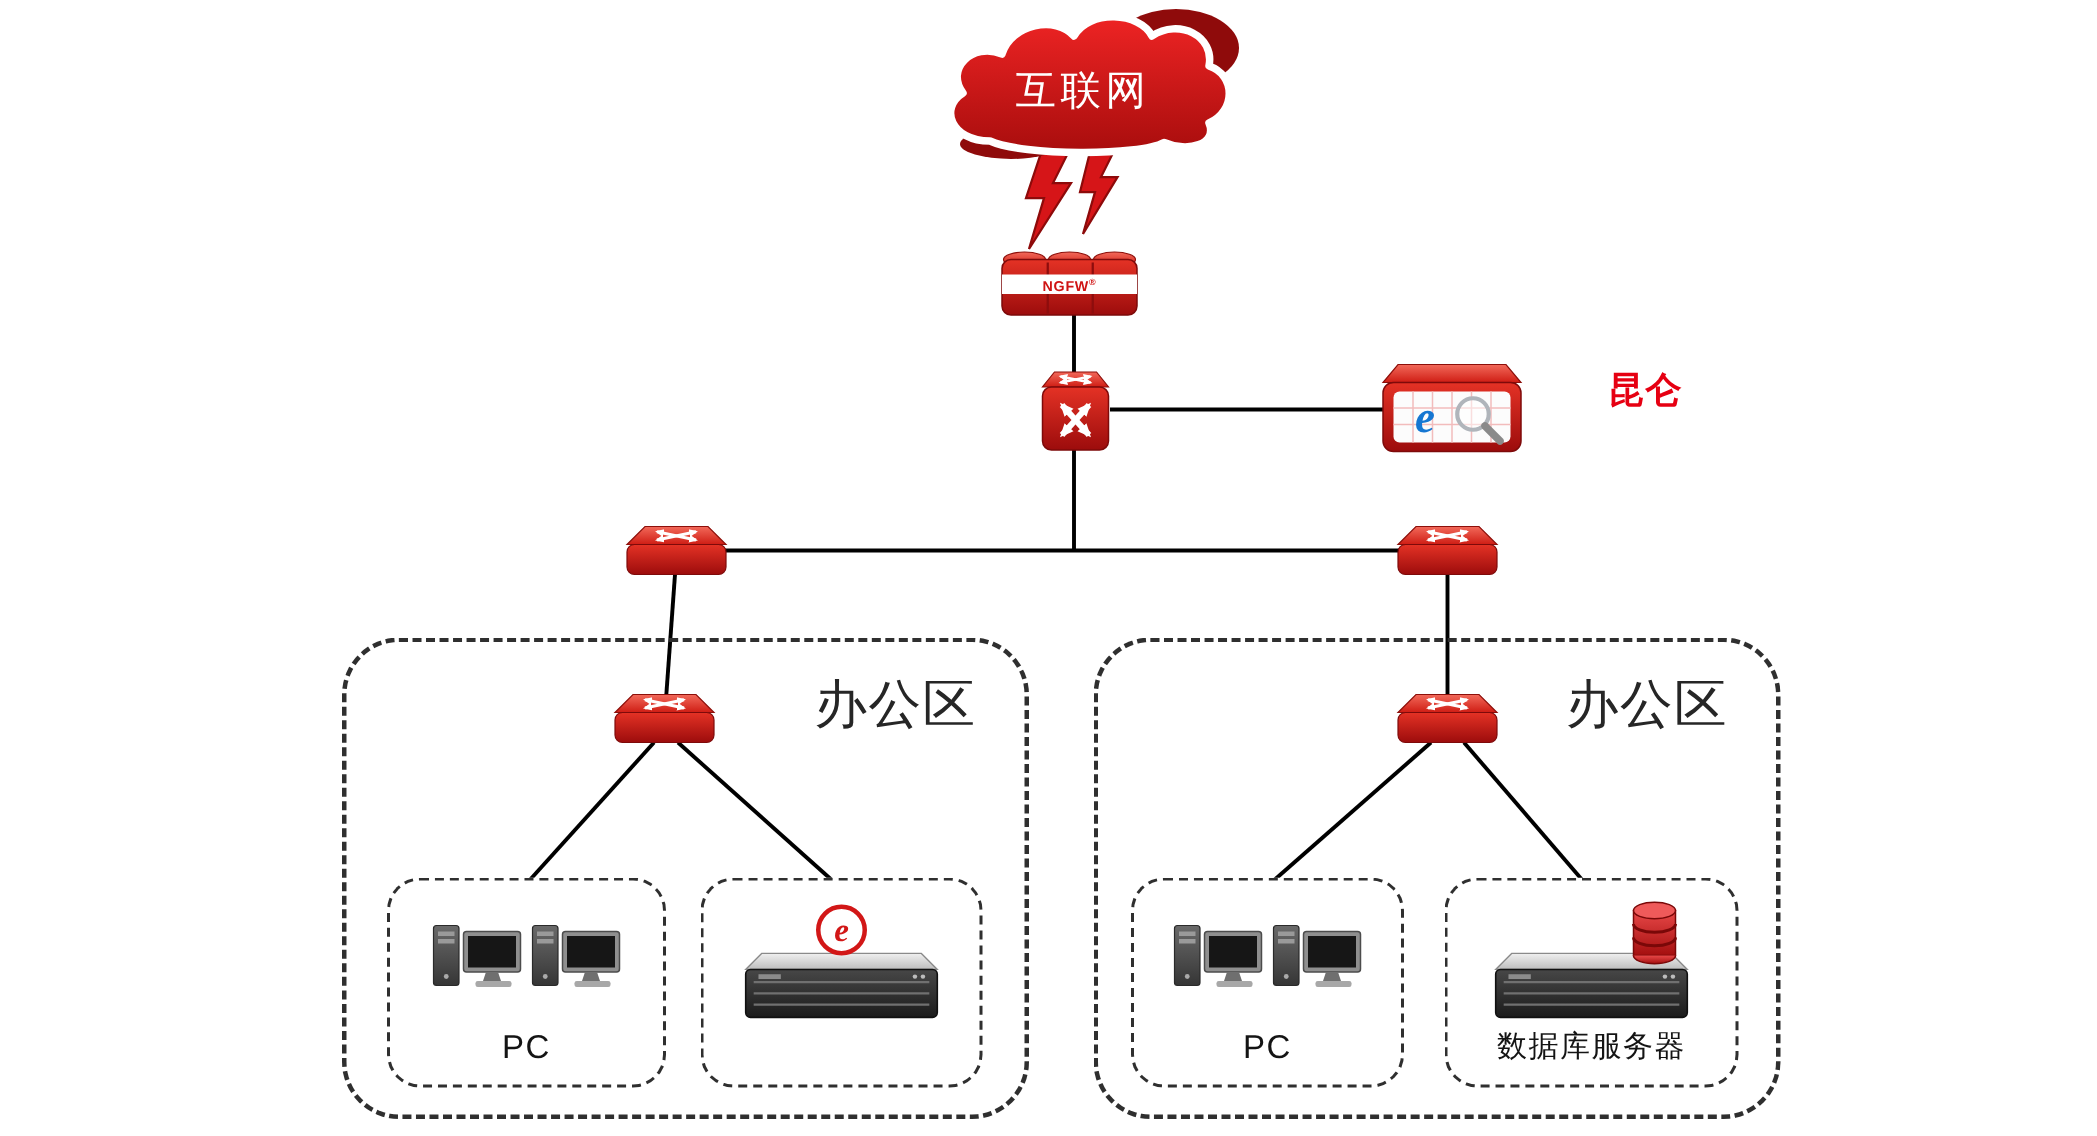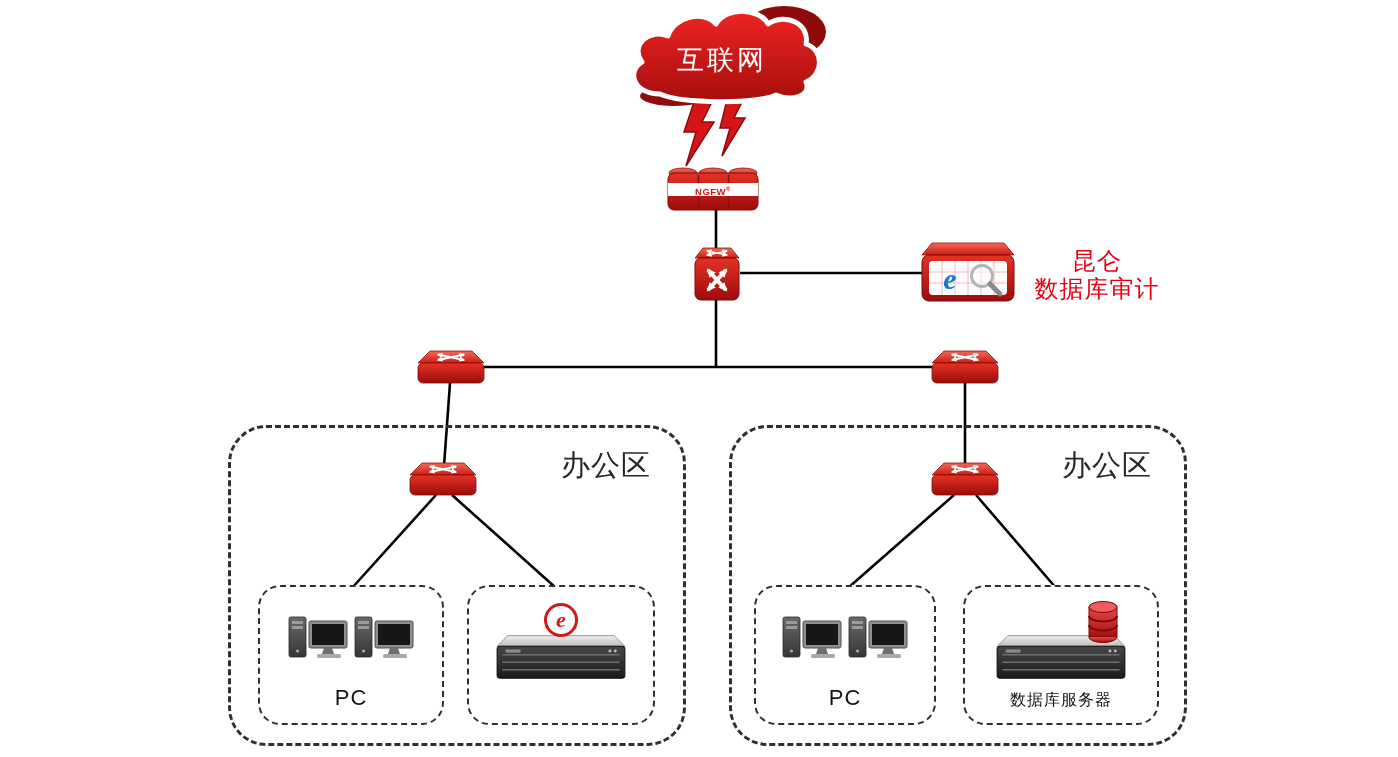--- a/index.html
+++ b/index.html
@@ -5,38 +5,38 @@
   html,body{margin:0;padding:0;background:#fff;}
   .canvas{
     position:relative;width:1398px;height:757px;background:#fff;overflow:hidden;
     font-family:"Liberation Sans", sans-serif;
   }
   .wires{position:absolute;left:0;top:0;z-index:1;}
   .zone{
     position:absolute;z-index:2;border:3px dashed #2f2f2f;border-radius:38px;background:transparent;
   }
   .zone-label{
-    position:absolute;top:18px;right:32px;font-size:29px;color:#262626;letter-spacing:1px;
+    position:absolute;top:18px;right:32px;font-size:35px;color:#262626;letter-spacing:1px;
   }
   .subbox{
     position:absolute;z-index:3;border:2.5px dashed #2f2f2f;border-radius:22px;background:#fff;
   }
   .node{position:absolute;z-index:3;}
   .cloud-label{
     position:absolute;left:0;right:0;top:40px;text-align:center;
     font-size:27px;font-weight:normal;color:#fff;letter-spacing:3px;
   }
   .ngfw-band-label{
     position:absolute;left:0;right:0;top:18px;height:13px;line-height:13px;text-align:center;
     font-size:9.5px;font-weight:bold;color:#cf1414;letter-spacing:0.5px;
   }
   .ngfw-band-label sup{font-size:6px;}
   .audit-label{
     position:absolute;z-index:3;width:170px;text-align:center;
-    color:#e60012;font-weight:normal;font-size:24px;line-height:28px;letter-spacing:1px;
+    color:#e60012;font-weight:bold;font-size:24px;line-height:28px;letter-spacing:1px;
   }
   .group-label{
     position:absolute;bottom:12px;left:0;right:0;text-align:center;
     font-size:21px;color:#141414;letter-spacing:1px;margin-top:24px;
   }
   .icon-row{
     position:absolute;top:26px;left:0;right:0;display:flex;justify-content:center;gap:4px;
   }
   .server-wrap{
     position:absolute;top:46px;left:50%;transform:translateX(-50%);width:132px;height:50px;
@@ -195,21 +195,20 @@
       <path d="M22,20 V54 M35,20 V54 M48,20 V54 M61,20 V54 M74,20 V54" stroke="#f2bcbc" stroke-width="1"></path>
       <path d="M9,31 H87 M9,42 H87" stroke="#f2bcbc" stroke-width="1"></path>
       <circle cx="62" cy="35" r="10.5" fill="rgba(255,255,255,0.5)" stroke="#b0b5bb" stroke-width="2.8"></circle>
       <line x1="70" y1="43" x2="80" y2="53" stroke="#8a8a8a" stroke-width="5" stroke-linecap="round"></line>
     </svg>
     <div class="audit-e">e</div>
   </div>
 
   <div class="audit-label" style="left:1012px;top:247px;">
     <div>昆仑</div>
-    <div>数据库审计</div>
   </div>
 
   <div class="node" style="left:416px;top:349px;width:70px;height:36px;">
     <svg width="70" height="36">
         <use href="#symSwitch"></use>
       </svg>
   </div>
   <div class="node" style="left:930px;top:349px;width:70px;height:36px;">
     <svg width="70" height="36">
         <use href="#symSwitch"></use>
@@ -273,16 +272,16 @@
           <use href="#symServer"></use>
         </svg>
       <svg class="db-cyl" viewBox="0 0 36 50">
         <rect x="4" y="10" width="28" height="30" fill="url(#gCyl)" stroke="#7a0808" stroke-width="1"></rect>
         <path d="M4,40 a14,5.5 0 0 0 28,0" fill="url(#gCyl)" stroke="#7a0808" stroke-width="1"></path>
         <path d="M4,19 a14,5.5 0 0 0 28,0" fill="none" stroke="#7a0808" stroke-width="2"></path>
         <path d="M4,28 a14,5.5 0 0 0 28,0" fill="none" stroke="#7a0808" stroke-width="2"></path>
         <ellipse cx="18" cy="10" rx="14" ry="5.5" fill="#ef5a5a" stroke="#7a0808" stroke-width="1"></ellipse>
       </svg>
     </div>
-    <div class="group-label" style="font-size:16px;">数据库服务器</div>
+    <div class="group-label" style="font-size:20px;">数据库服务器</div>
   </div>
 
 </div>
 
 </body></html>

